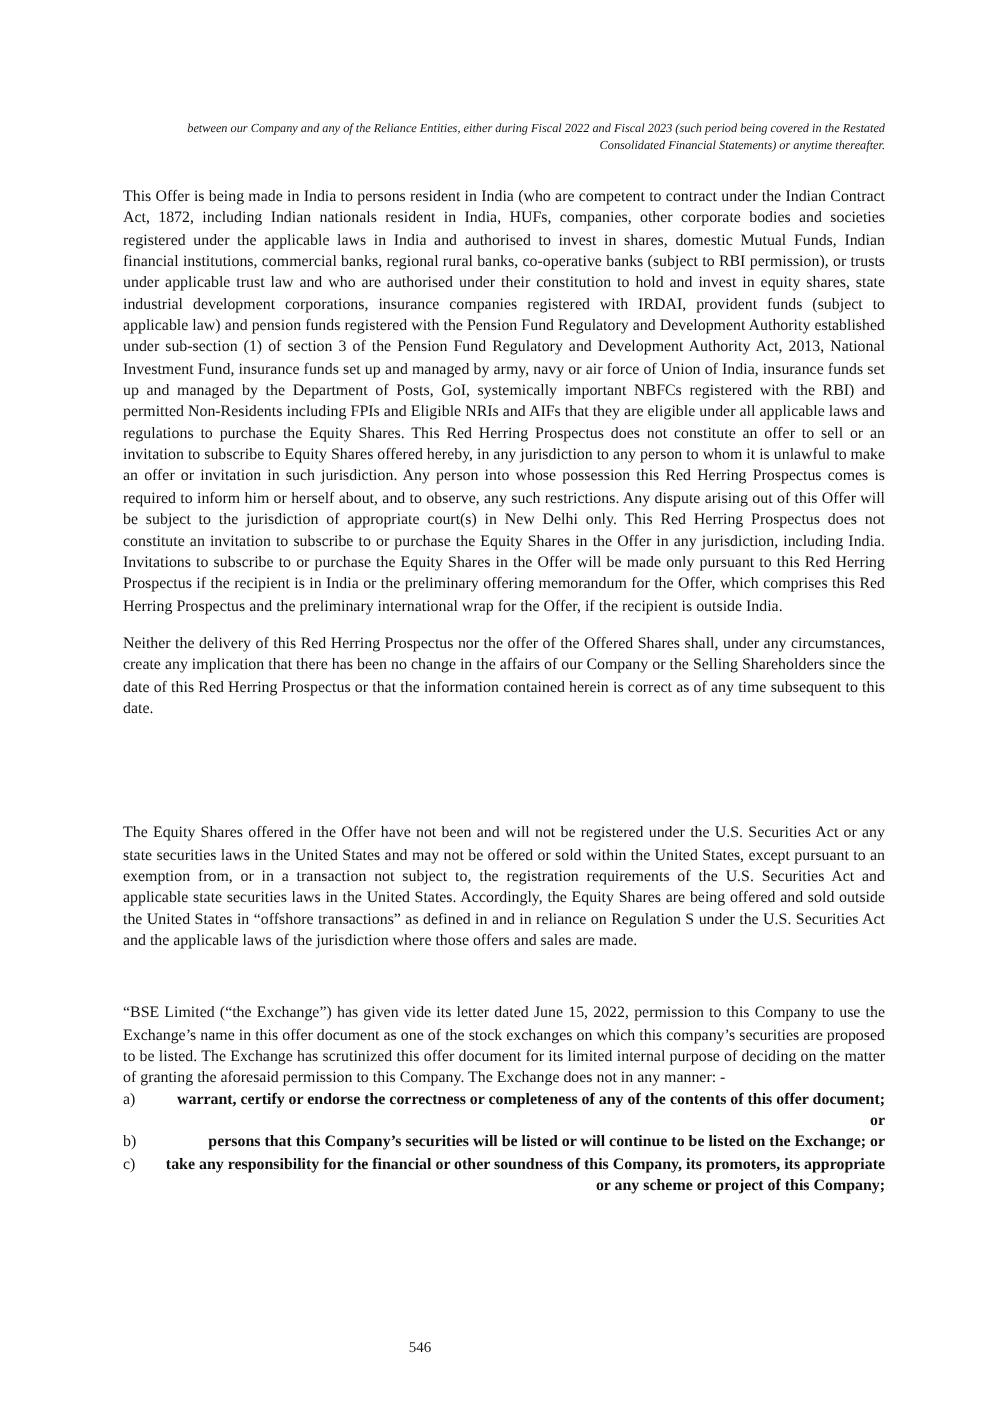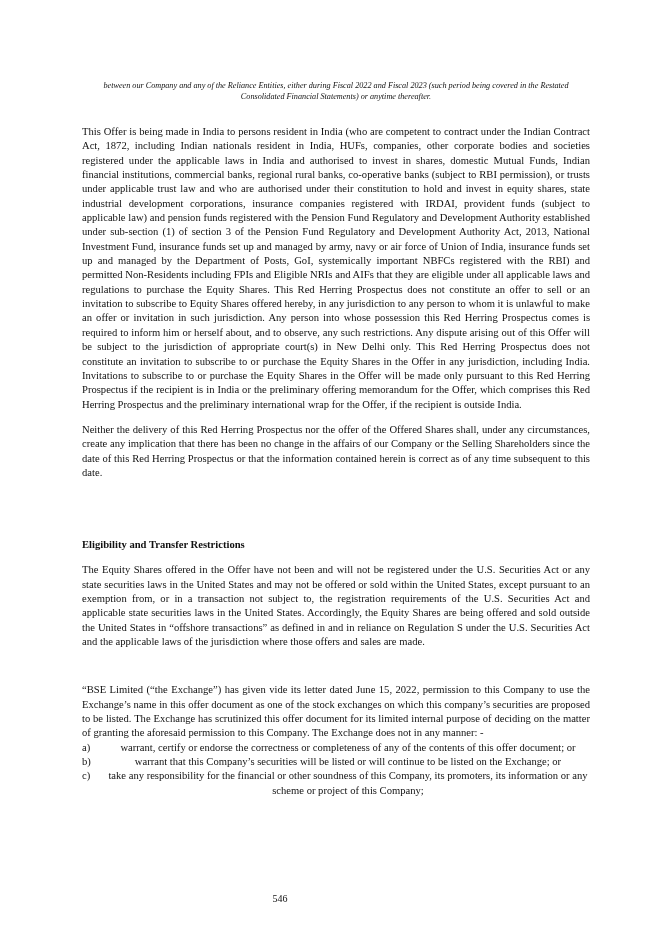--- a/index.html
+++ b/index.html
@@ -1,61 +1,60 @@
 <!DOCTYPE html>
 <html><head>
 <meta charset="utf-8">
 <style>
   html, body { margin: 0; padding: 0; background: #ffffff; }
   body { width: 670px; height: 947px; position: relative; overflow: hidden;
          font-family: "Liberation Serif", "DejaVu Serif", serif; color: #111; }
   .page { position: absolute; left: 82px; top: 80px; width: 508px; }
-  .italic-note { font-style: italic; font-size: 8.2px; line-height: 11px; margin: 0; text-align: center; }
+  .italic-note { font-style: italic; font-size: 8.2px; line-height: 11px; margin: 0; text-align: right; }
   h2 { font-size: 10.6px; font-weight: bold; margin: 0; line-height: 14px; }
   p { font-size: 10.6px; line-height: 14.35px; margin: 0; text-align: justify; }
   .gap-sm { height: 11px; }
   .gap-md { height: 12px; }
   .gap-lg { height: 58px; }
   .list { margin: 0; padding: 0; list-style: none; font-size: 10.6px; line-height: 14.35px; }
   .list li { display: flex; }
   .list .marker { width: 24px; flex: 0 0 24px; }
-  .list .text { flex: 1; text-align: center; }
+  .list .text { flex: 1; text-align: right; font-weight: bold; }
   .page-number { position: absolute; left: 0; width: 560px; top: 893px; text-align: center;
                  font-size: 10px; }
 </style>
 </head>
 <body>
 
 <div class="page">
   <p class="italic-note">between our Company and any of the Reliance Entities, either during Fiscal 2022 and Fiscal 2023 (such period being covered in the Restated Consolidated Financial Statements) or anytime thereafter.</p>
   <div class="gap-md"></div>
 
   <div class="gap-sm"></div>
   <p>This Offer is being made in India to persons resident in India (who are competent to contract under the Indian Contract Act, 1872, including Indian nationals resident in India, HUFs, companies, other corporate bodies and societies registered under the applicable laws in India and authorised to invest in shares, domestic Mutual Funds, Indian financial institutions, commercial banks, regional rural banks, co-operative banks (subject to RBI permission), or trusts under applicable trust law and who are authorised under their constitution to hold and invest in equity shares, state industrial development corporations, insurance companies registered with IRDAI, provident funds (subject to applicable law) and pension funds registered with the Pension Fund Regulatory and Development Authority established under sub-section (1) of section 3 of the Pension Fund Regulatory and Development Authority Act, 2013, National Investment Fund, insurance funds set up and managed by army, navy or air force of Union of India, insurance funds set up and managed by the Department of Posts, GoI, systemically important NBFCs registered with the RBI) and permitted Non-Residents including FPIs and Eligible NRIs and AIFs that they are eligible under all applicable laws and regulations to purchase the Equity Shares. This Red Herring Prospectus does not constitute an offer to sell or an invitation to subscribe to Equity Shares offered hereby, in any jurisdiction to any person to whom it is unlawful to make an offer or invitation in such jurisdiction. Any person into whose possession this Red Herring Prospectus comes is required to inform him or herself about, and to observe, any such restrictions. Any dispute arising out of this Offer will be subject to the jurisdiction of appropriate court(s) in New Delhi only. This Red Herring Prospectus does not constitute an invitation to subscribe to or purchase the Equity Shares in the Offer in any jurisdiction, including India. Invitations to subscribe to or purchase the Equity Shares in the Offer will be made only pursuant to this Red Herring Prospectus if the recipient is in India or the preliminary offering memorandum for the Offer, which comprises this Red Herring Prospectus and the preliminary international wrap for the Offer, if the recipient is outside India.</p>
   <div class="gap-sm"></div>
   <p>Neither the delivery of this Red Herring Prospectus nor the offer of the Offered Shares shall, under any circumstances, create any implication that there has been no change in the affairs of our Company or the Selling Shareholders since the date of this Red Herring Prospectus or that the information contained herein is correct as of any time subsequent to this date.</p>
   <div class="gap-lg"></div>
 
-  <h2>Eligibility and Transfer Restrictions</h2>
   <div class="gap-sm"></div>
   <p>The Equity Shares offered in the Offer have not been and will not be registered under the U.S. Securities Act or any state securities laws in the United States and may not be offered or sold within the United States, except pursuant to an exemption from, or in a transaction not subject to, the registration requirements of the U.S. Securities Act and applicable state securities laws in the United States. Accordingly, the Equity Shares are being offered and sold outside the United States in “offshore transactions” as defined in and in reliance on Regulation S under the U.S. Securities Act and the applicable laws of the jurisdiction where those offers and sales are made.</p>
   <div class="gap-md"></div>
 
   <div class="gap-sm"></div>
   <div class="gap-sm"></div>
   <p>“BSE Limited (“the Exchange”) has given vide its letter dated June 15, 2022, permission to this Company to use the Exchange’s name in this offer document as one of the stock exchanges on which this company’s securities are proposed to be listed. The Exchange has scrutinized this offer document for its limited internal purpose of deciding on the matter of granting the aforesaid permission to this Company. The Exchange does not in any manner: -</p>
   <ul class="list">
     <li>
       <span class="marker">a)</span>
       <span class="text">warrant, certify or endorse the correctness or completeness of any of the contents of this offer document; or</span>
     </li>
     <li>
       <span class="marker">b)</span>
-      <span class="text">warrant that this Company’s securities will be listed or will continue to be listed on the Exchange; or</span>
+      <span class="text">persons that this Company’s securities will be listed or will continue to be listed on the Exchange; or</span>
     </li>
     <li>
       <span class="marker">c)</span>
-      <span class="text">take any responsibility for the financial or other soundness of this Company, its promoters, its information or any scheme or project of this Company;</span>
+      <span class="text">take any responsibility for the financial or other soundness of this Company, its promoters, its appropriate or any scheme or project of this Company;</span>
     </li>
   </ul>
 </div>
 
 <div class="page-number">546</div>
 
 </body></html>

